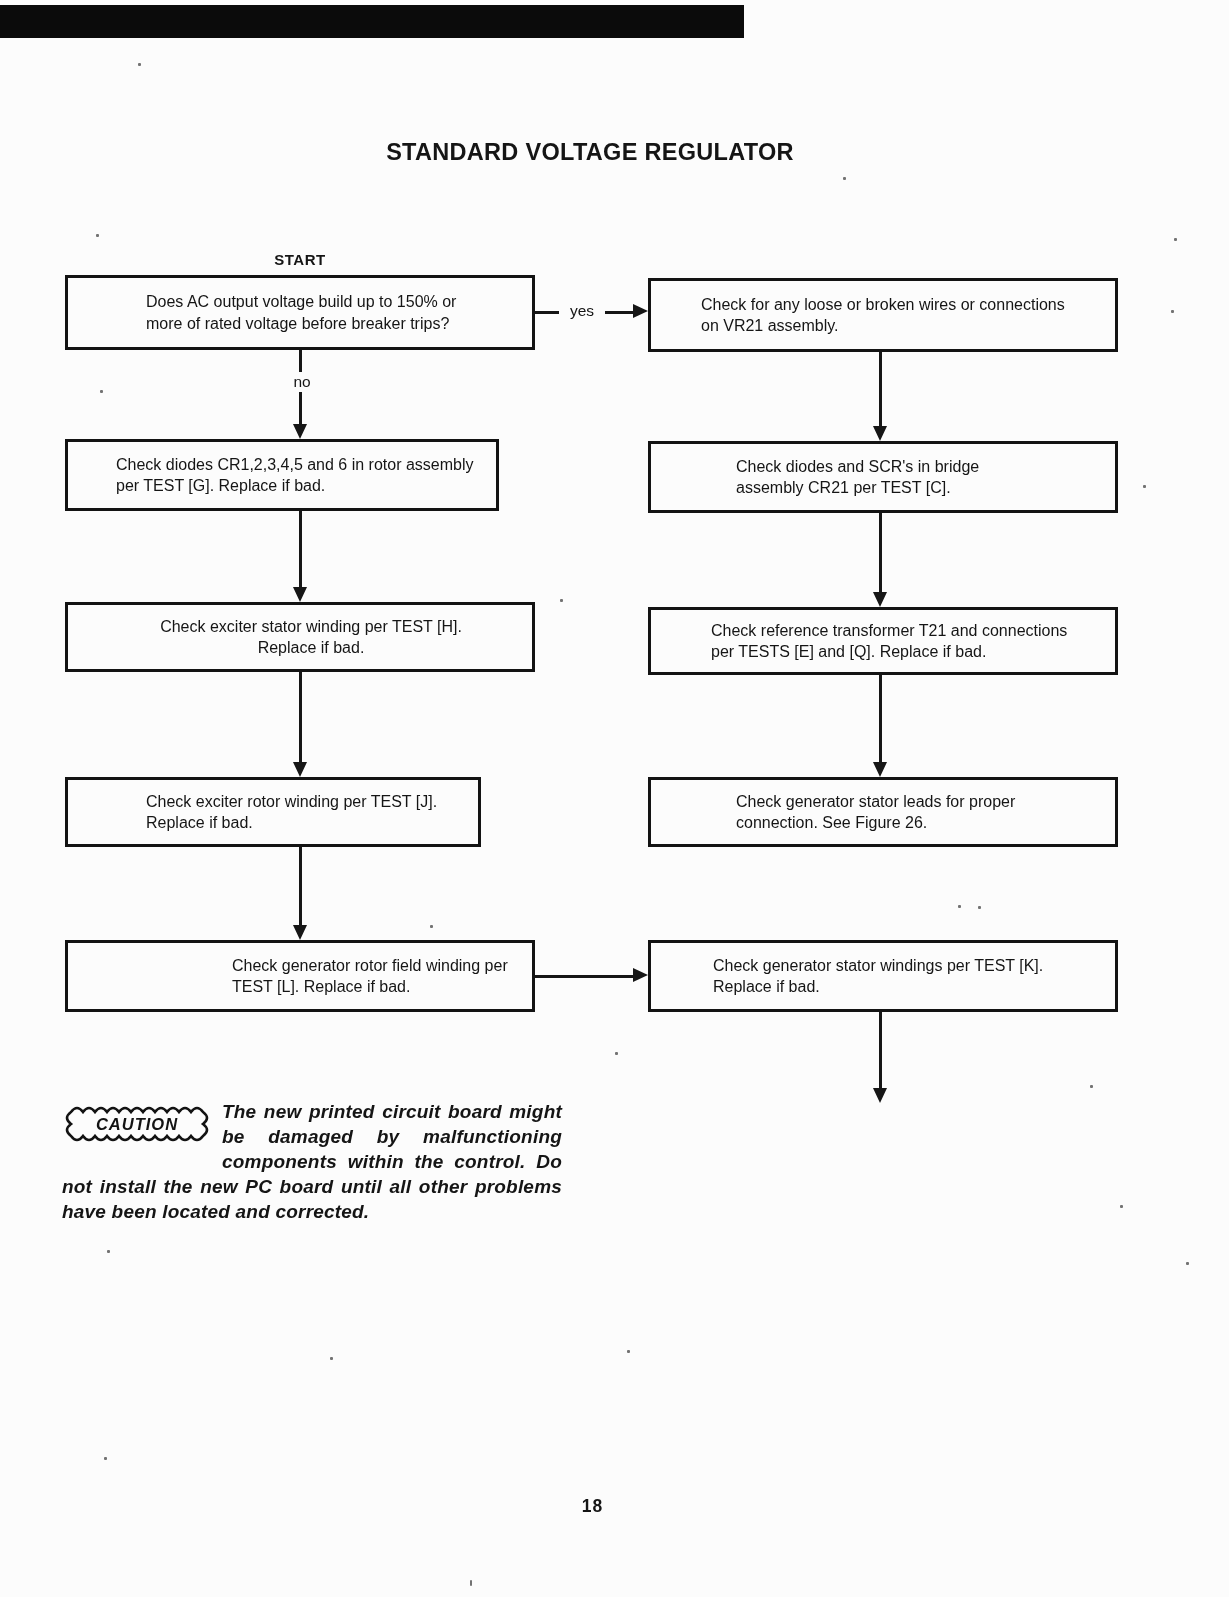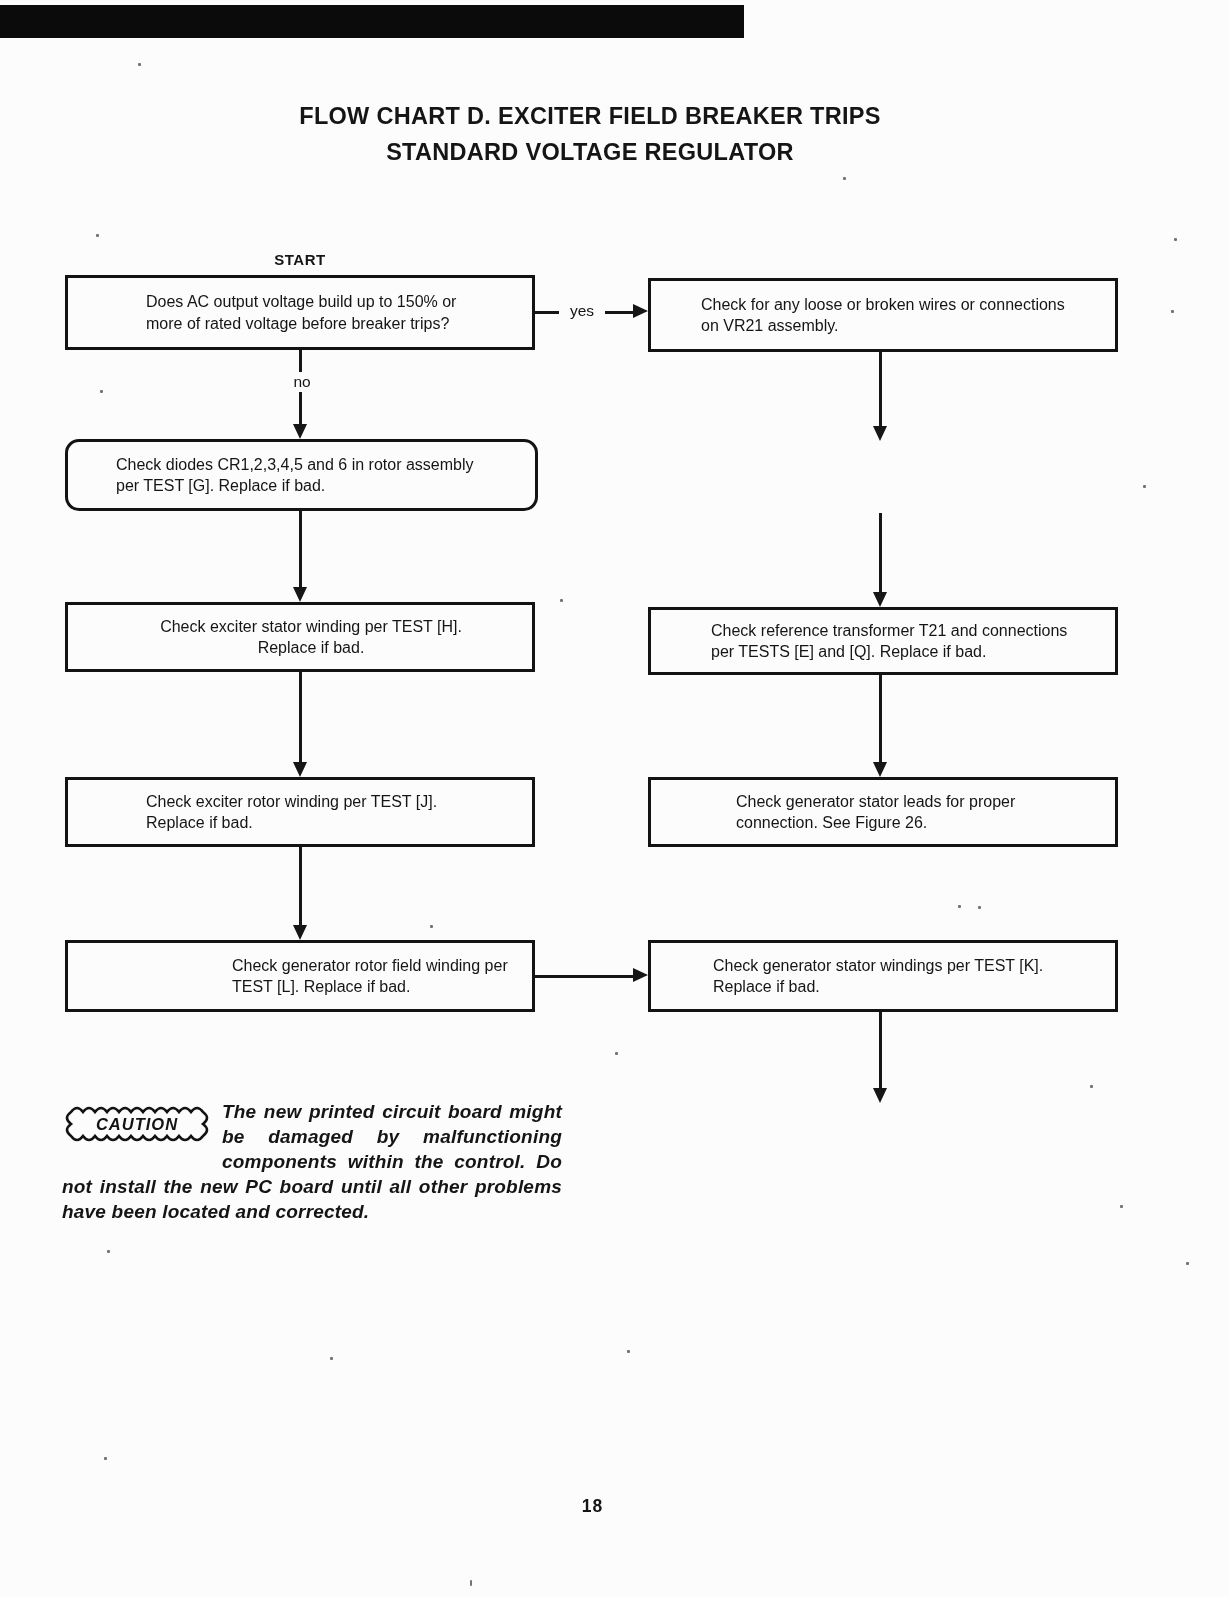--- a/index.html
+++ b/index.html
@@ -54,43 +54,45 @@
   }
   .noise{position:absolute;width:3px;height:3px;background:#2a2a2a;border-radius:1px;opacity:.65;}
 </style>
 </head>
 <body>
 
 <div class="page">
 
   <div class="bar-artifact" style="left:0;top:5px;width:744px;height:33px;"></div>
 
-  <div class="title" style="top:103px;">FLOW CHART D. EXCITER FIELD BREAKER TRIPS</div>
   <div class="title" style="top:139px;">STANDARD VOLTAGE REGULATOR</div>
 
   <div class="start-label">START</div>
 
   <div class="fbox" style="left:65px;top:275px;width:470px;height:75px;padding-left:78px;">
     <span style="width:342px;">Does AC output voltage build up to 150% or more of rated voltage before breaker trips?</span>
   </div>
-  <div class="fbox" style="left:65px;top:439px;width:473px;height:72px;padding-left:48px;border-radius:14px;">
+  <div class="fbox" style="left:65px;top:439px;width:434px;height:72px;padding-left:48px;">
     <span style="width:372px;">Check diodes CR1,2,3,4,5 and 6 in rotor assembly per TEST [G]. Replace if bad.</span>
   </div>
   <div class="fbox" style="left:65px;top:602px;width:470px;height:70px;padding-left:78px;text-align:center;">
     <span style="width:330px;">Check exciter stator winding per TEST [H]. Replace if bad.</span>
   </div>
-  <div class="fbox" style="left:65px;top:777px;width:470px;height:70px;padding-left:78px;">
+  <div class="fbox" style="left:65px;top:777px;width:416px;height:70px;padding-left:78px;">
     <span style="width:330px;">Check exciter rotor winding per TEST [J]. Replace if bad.</span>
   </div>
   <div class="fbox" style="left:65px;top:940px;width:470px;height:72px;padding-left:90px;justify-content:flex-end;">
     <span style="width:300px;">Check generator rotor field winding per TEST [L].  Replace if bad.</span>
   </div>
 
   <div class="fbox" style="left:648px;top:278px;width:470px;height:74px;padding-left:50px;">
     <span style="width:378px;">Check for any loose or broken wires or connections on VR21 assembly.</span>
+  </div>
+  <div class="fbox" style="left:648px;top:441px;width:470px;height:72px;padding-left:85px;">
+    <span style="width:315px;">Check diodes and SCR's in bridge assembly CR21 per TEST [C].</span>
   </div>
   <div class="fbox" style="left:648px;top:607px;width:470px;height:68px;padding-left:60px;">
     <span style="width:358px;">Check reference transformer T21 and connections per TESTS [E] and [Q]. Replace if bad.</span>
   </div>
   <div class="fbox" style="left:648px;top:777px;width:470px;height:70px;padding-left:85px;">
     <span style="width:300px;">Check generator stator leads for proper connection. See Figure 26.</span>
   </div>
   <div class="fbox" style="left:648px;top:940px;width:470px;height:72px;padding-left:62px;">
     <span style="width:348px;">Check generator stator windings per TEST [K]. Replace if bad.</span>
   </div>

